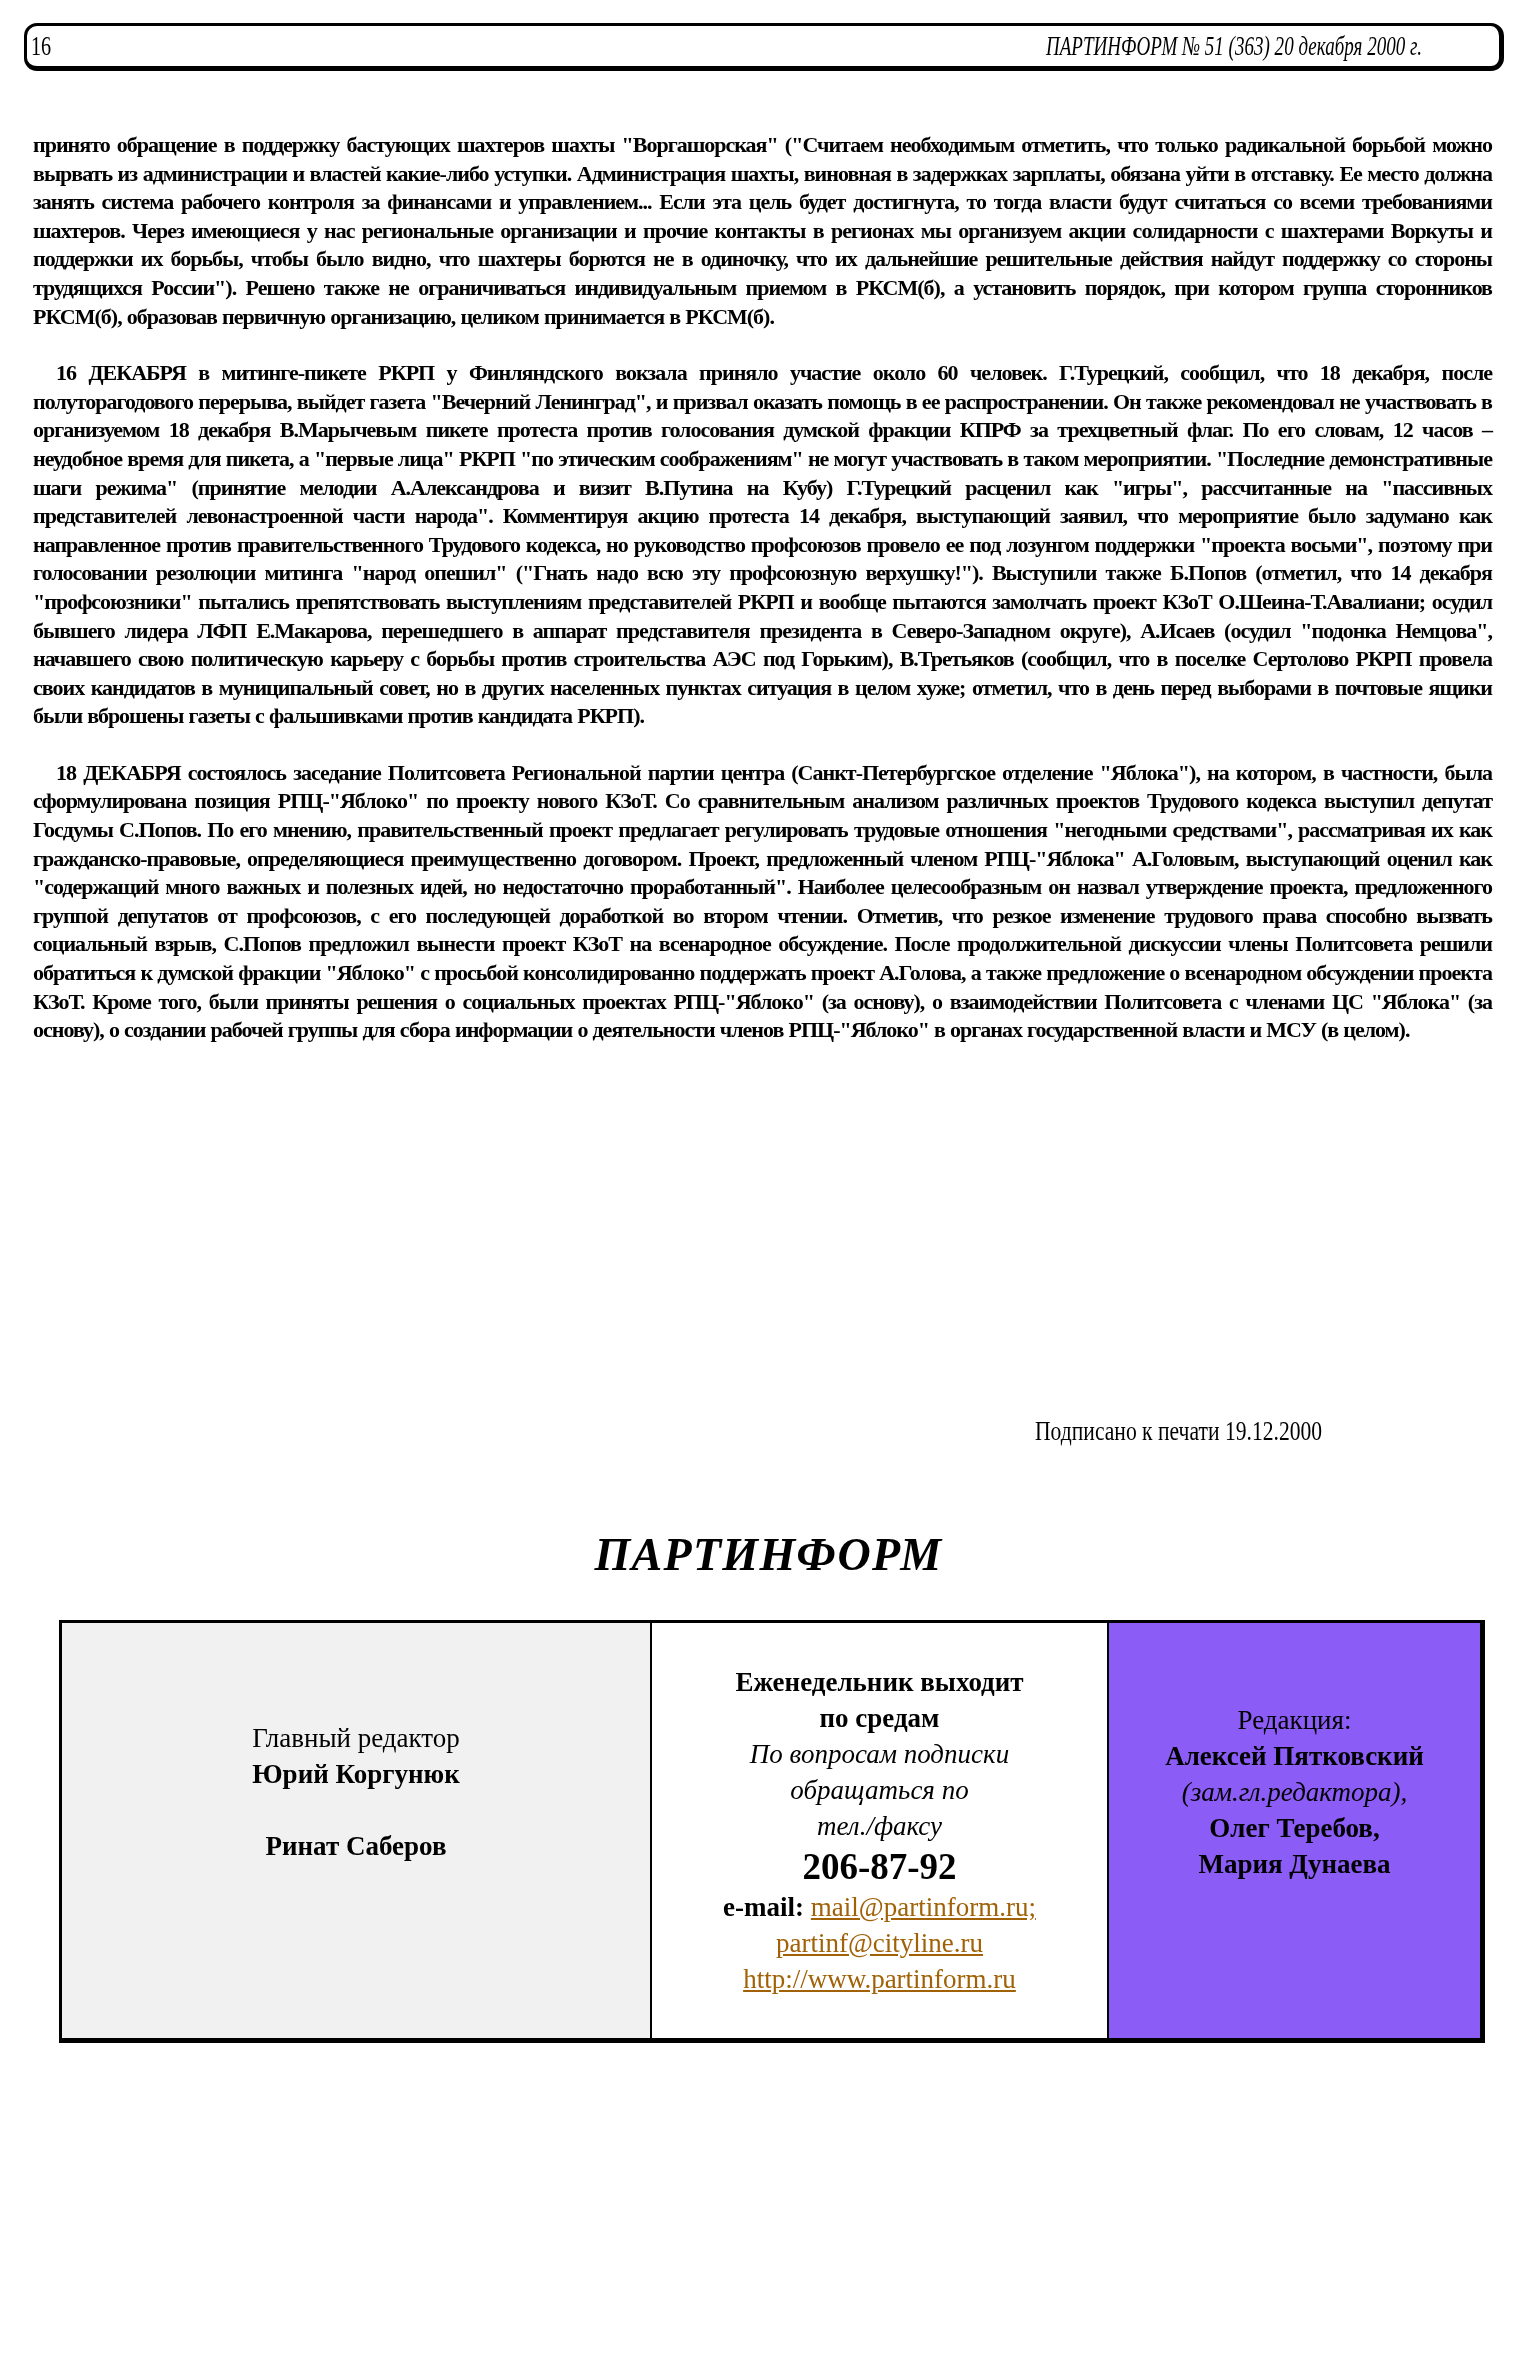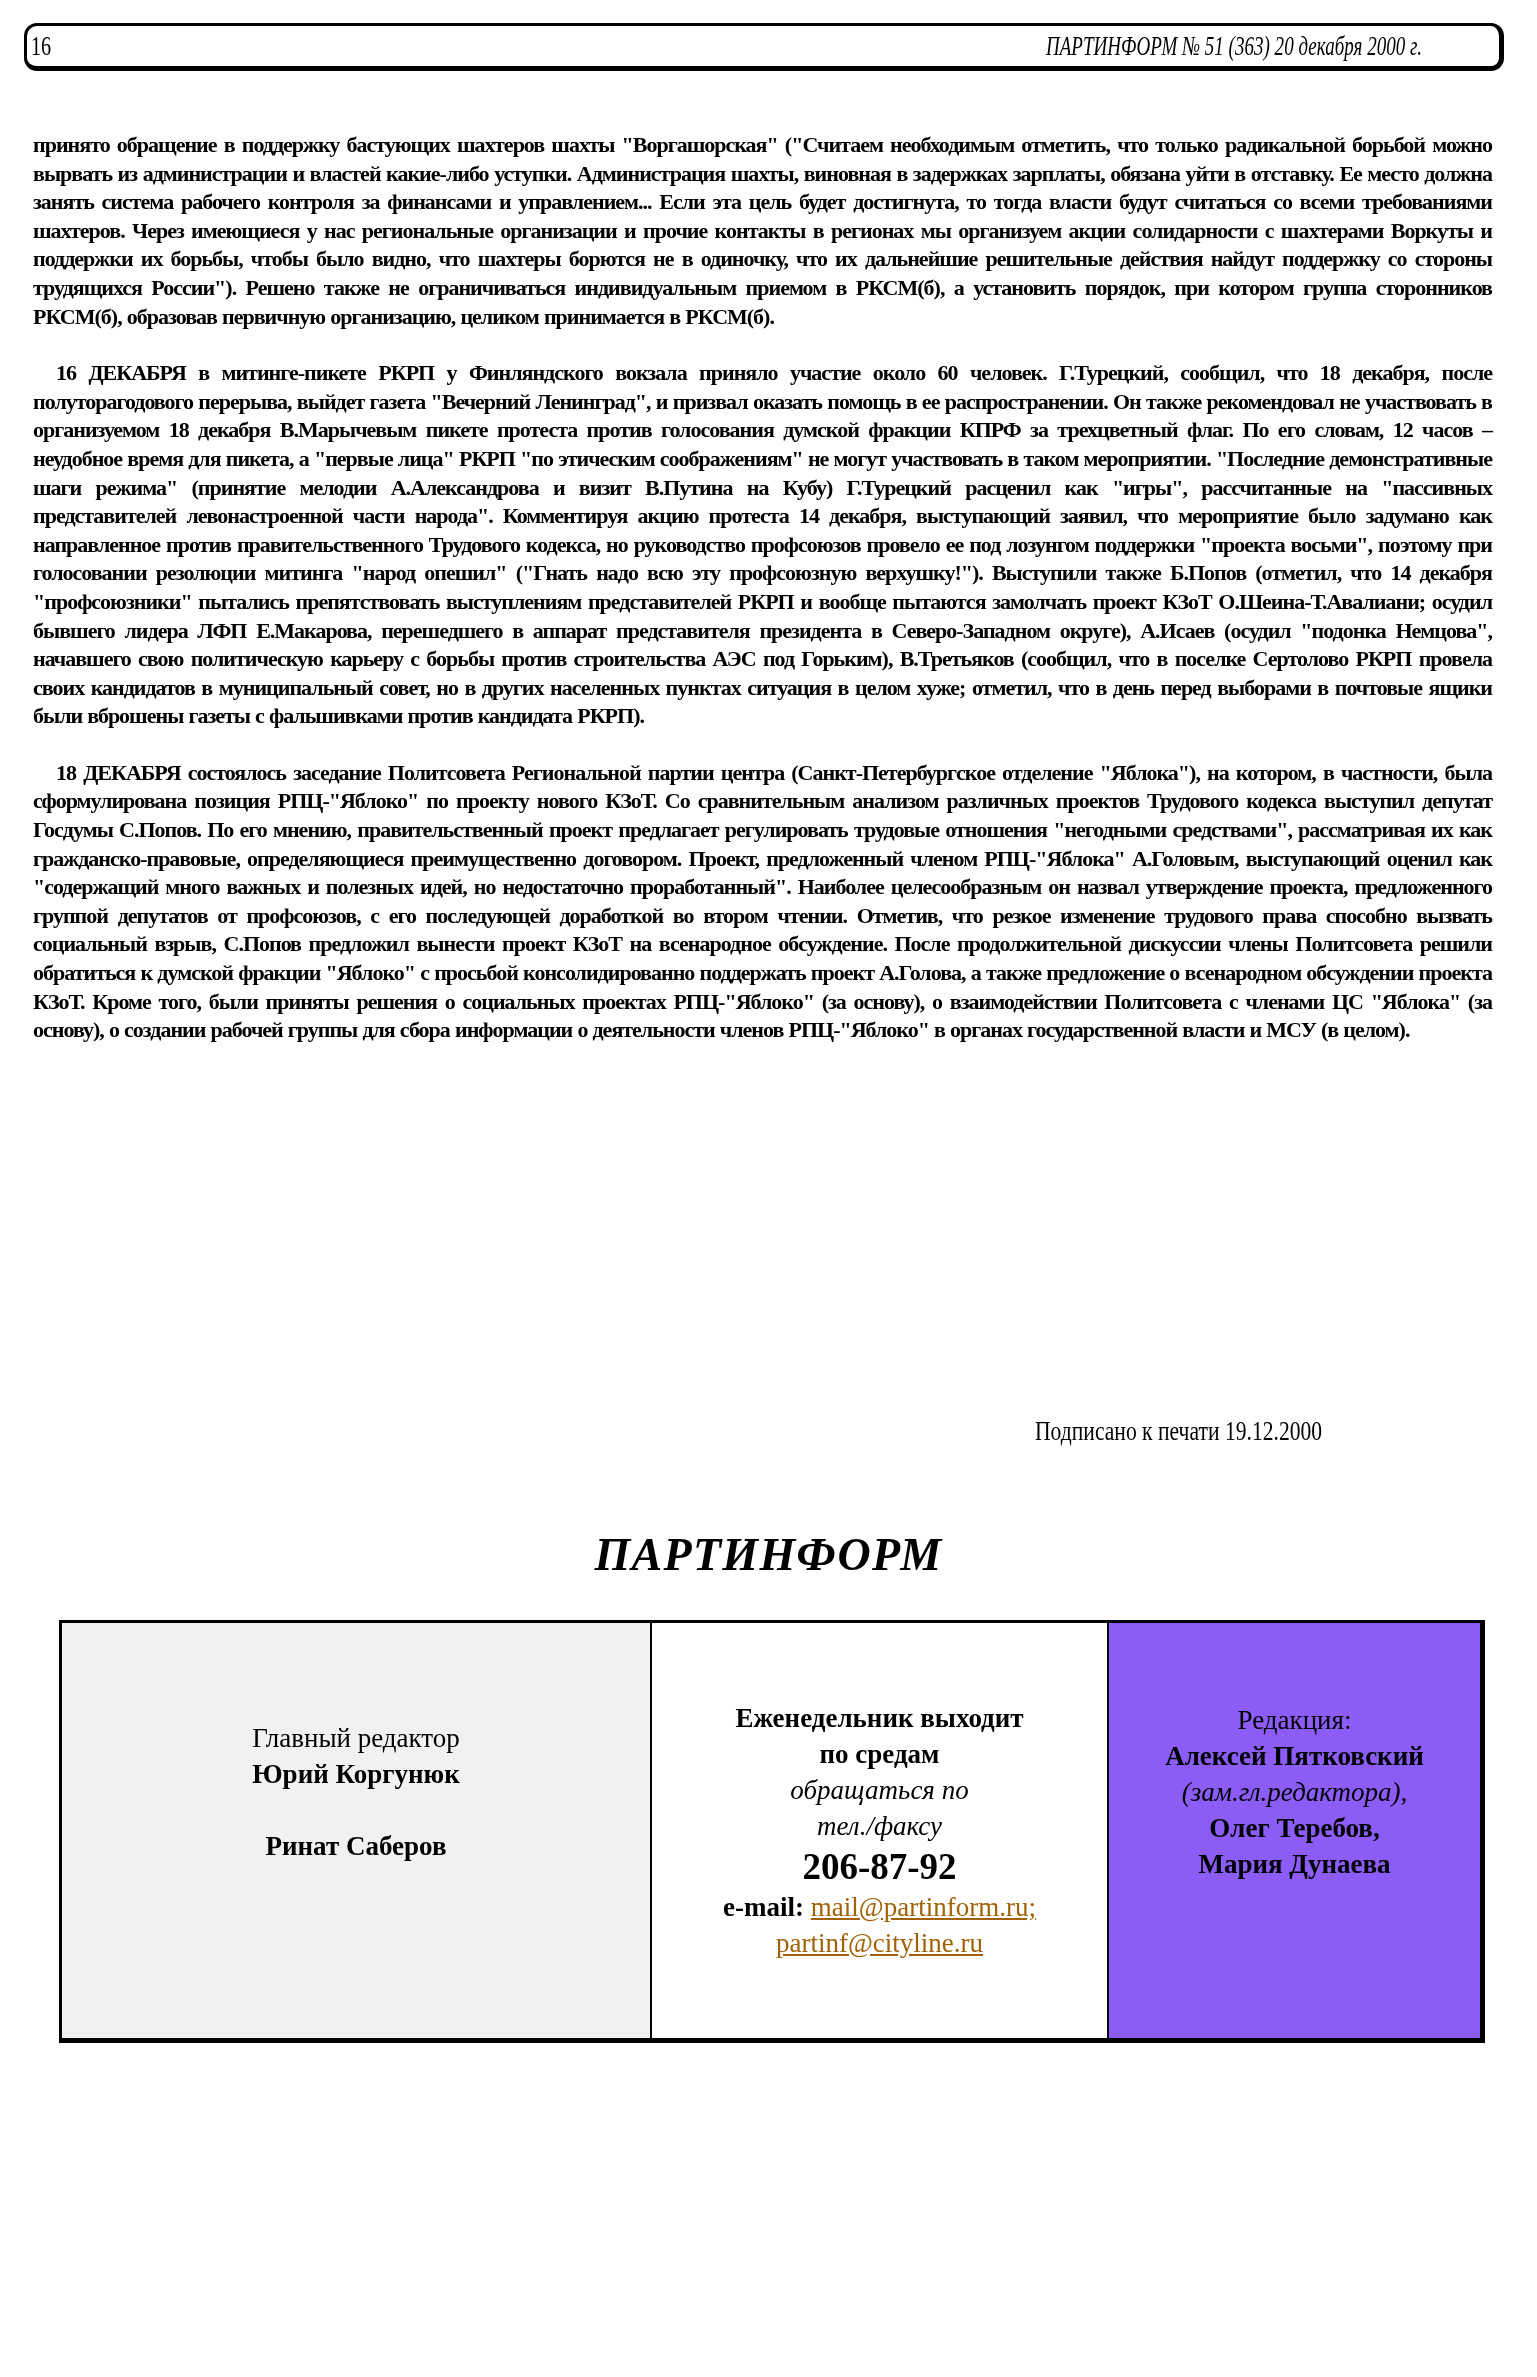--- a/index.html
+++ b/index.html
@@ -126,28 +126,30 @@
 <div class="masthead-table">
   <div class="mcol left">
     <div class="role">Главный редактор</div>
     <div class="name">Юрий Коргунюк</div>
     <div class="spacer"></div>
     <div class="name">Ринат Саберов</div>
   </div>
   <div class="mcol mid">
     <div class="bold">Еженедельник выходит</div>
     <div class="bold">по средам</div>
+    <div class="ital">По вопросам подписки</div>
     <div class="ital">обращаться по</div>
     <div class="ital">тел./факсу</div>
     <div class="phone">206-87-92</div>
     <div>
       <span class="bold">e-mail:</span>
       <span class="link">mail@partinform.ru;</span>
     </div>
     <div><span class="link">partinf@cityline.ru</span></div>
+    <div><span class="link">http://www.partinform.ru</span></div>
   </div>
   <div class="mcol right">
     <div class="role">Редакция:</div>
     <div class="name">Алексей Пятковский</div>
     <div class="ital">(зам.гл.редактора),</div>
     <div class="name">Олег Теребов,</div>
     <div class="name">Мария Дунаева</div>
   </div>
 </div>
 

